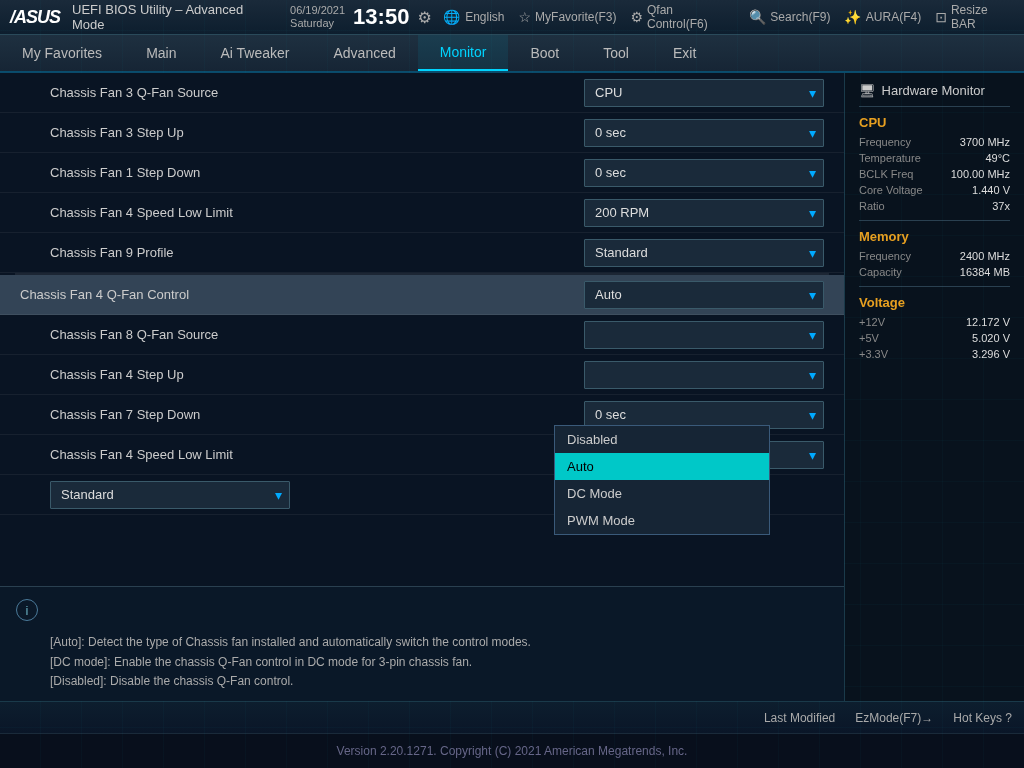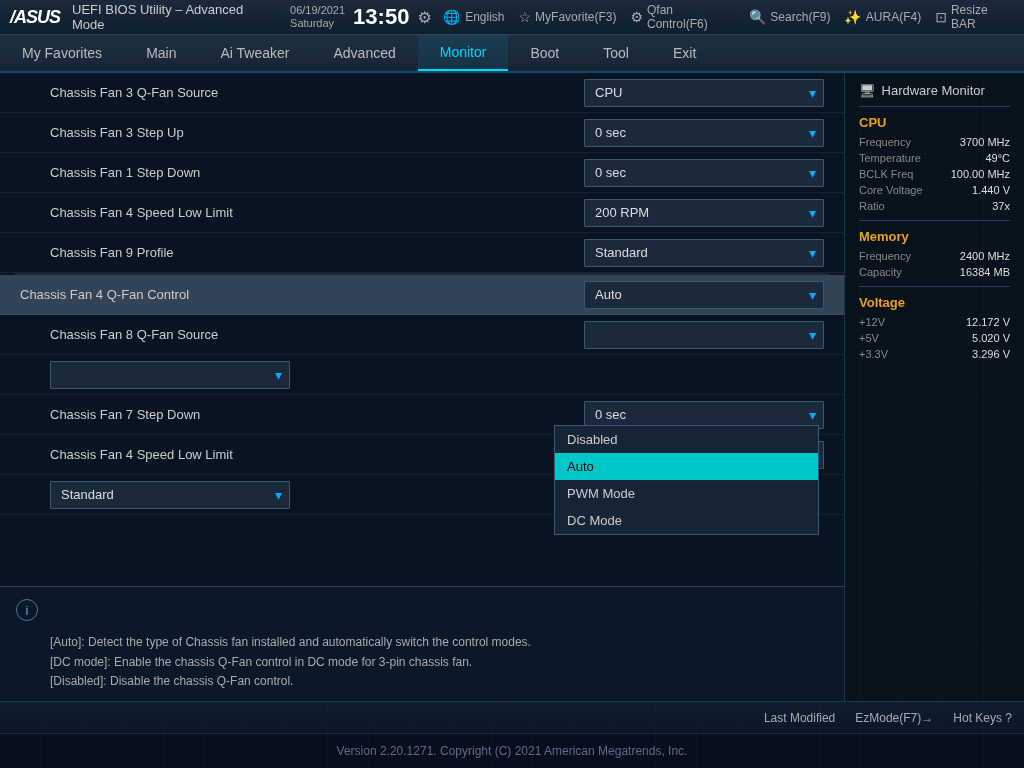--- a/index.html
+++ b/index.html
@@ -175,21 +175,21 @@
       pointer-events: none;
       font-size: 14px;
     }
 
     
     .dropdown-open {
       position: absolute;
       z-index: 50;
       background: #162535;
       border: 1px solid #3a5a7a;
-      width: 265px;
+      width: 216px;
       top: 352px;
       left: 554px;
     }
     .dropdown-open-item {
       padding: 6px 12px;
       font-size: 13px;
       color: #ccc;
       cursor: pointer;
     }
     .dropdown-open-item.selected {
@@ -413,32 +413,33 @@
       <div class="dropdown-wrapper setting-control" style="position:relative;">
         <select class="dropdown">
           <option>Auto</option>
         </select>
       </div>
     </div>
 
     <div class="dropdown-open">
       <div class="dropdown-open-item">Disabled</div>
       <div class="dropdown-open-item selected">Auto</div>
+      <div class="dropdown-open-item">DC Mode</div>
       <div class="dropdown-open-item">PWM Mode</div>
-      <div class="dropdown-open-item">DC Mode</div>
     </div>
 
     <div class="setting-row">
       <span class="setting-label">Chassis Fan 8 Q-Fan Source</span>
       <div class="dropdown-wrapper setting-control">
         <select class="dropdown"></select>
       </div>
     </div>
 
     <div class="setting-row">
+      <span class="setting-label">Chassis Fan 4 Step Up</span>
       <div class="dropdown-wrapper setting-control">
         <select class="dropdown"></select>
       </div>
     </div>
 
     <div class="setting-row">
       <span class="setting-label">Chassis Fan 7 Step Down</span>
       <div class="dropdown-wrapper setting-control">
         <select class="dropdown">
           <option>0 sec</option>

